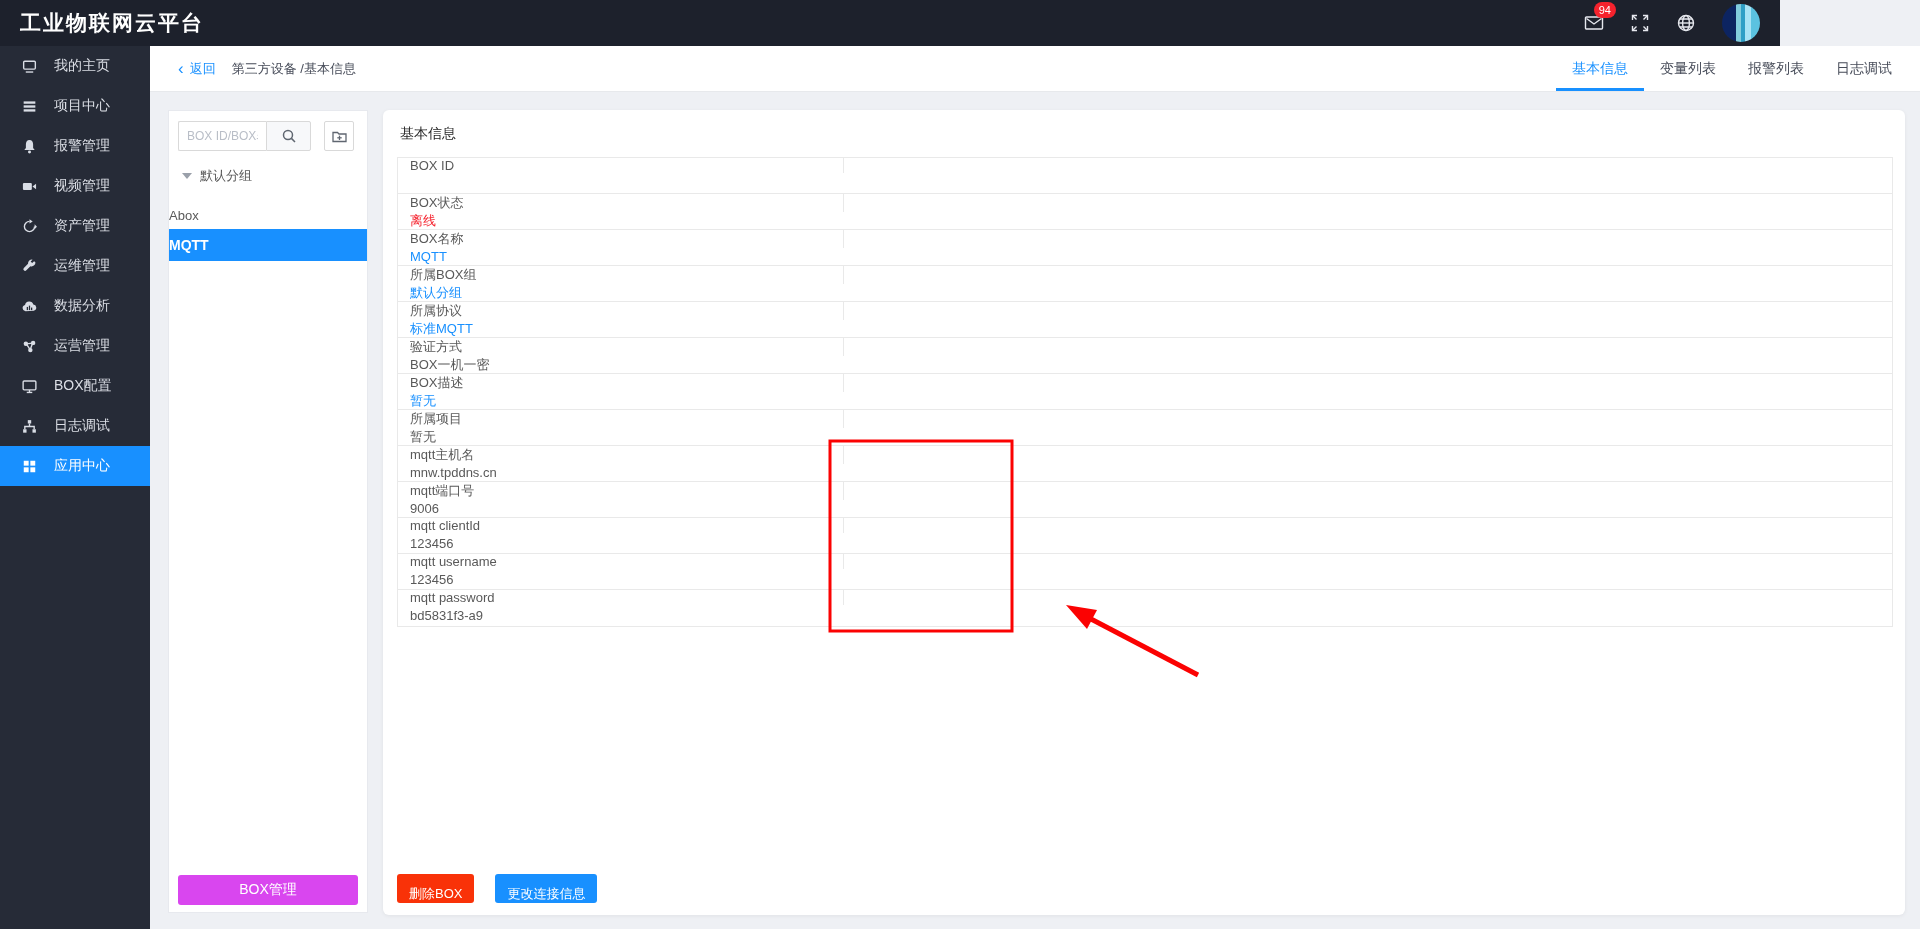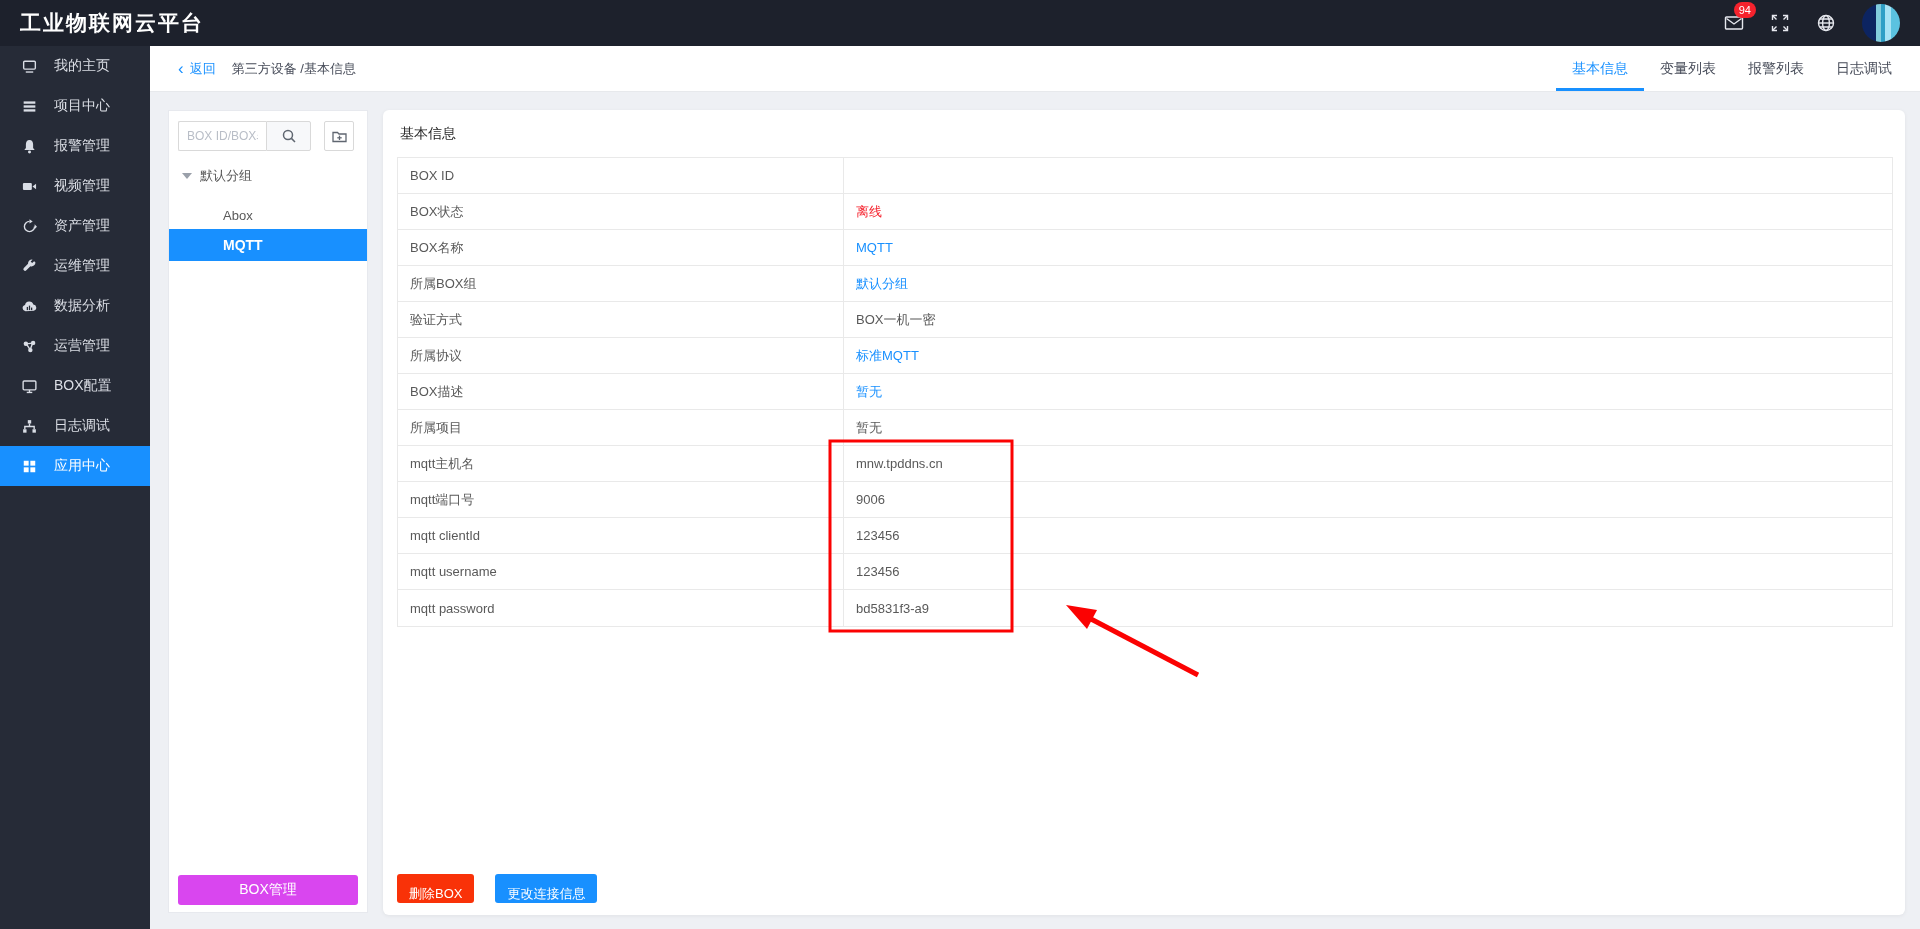--- a/index.html
+++ b/index.html
@@ -1,21 +1,21 @@
 <!DOCTYPE html>
 <html><head>
 <meta charset="utf-8">
 <style>
   * { margin:0; padding:0; box-sizing:border-box; }
   html,body { width:1920px; height:929px; }
   body { font-family:"Liberation Sans","DejaVu Sans",sans-serif; background:#eef0f4; }
   .app { position:relative; width:1920px; height:929px; overflow:hidden; background:#eef0f4; }
 
   
-  .header { position:absolute; left:0; top:0; width:1920px; height:46px; background:#1d212c;
+  .header { position:absolute; left:0; top:0; width:1780px; height:46px; background:#1d212c;
             display:flex; align-items:center; padding-left:20px; z-index:20; }
   .header-title { color:#fff; font-size:21px; font-weight:bold; letter-spacing:2px; }
   .header-right { margin-left:auto; display:flex; align-items:center; gap:26px; margin-right:20px; }
   .hicon { width:20px; height:20px; display:flex; align-items:center; justify-content:center; cursor:pointer; }
   .hicon svg { stroke:#e6e8ee; fill:none; stroke-width:1.4; }
   .mail-wrap { position:relative; }
   .badge { position:absolute; top:-11px; right:-12px; background:#f5222d; color:#fff; font-size:11px;
            height:16px; line-height:16px; padding:0 5px; border-radius:9px; font-weight:normal; }
   .avatar { width:38px; height:38px; border-radius:50%; cursor:pointer;
             background:linear-gradient(90deg,#0c2461 0 36%,#82ccdd 36% 50%,#2f9fc6 50% 60%,#a8e3f5 60% 76%,#5bc2e0 76% 100%); }
@@ -50,32 +50,32 @@
   .search-input::placeholder { color:#b9bec7; }
   .search-btn { width:45px; height:30px; border:1px solid #d9d9d9; background:#f7f8fa; border-radius:0 2px 2px 0;
                 display:flex; align-items:center; justify-content:center; cursor:pointer; }
   .add-btn { margin-left:13px; width:30px; height:30px; border:1px solid #d9d9d9; background:#fff; border-radius:2px;
              display:flex; align-items:center; justify-content:center; cursor:pointer; }
   .tree-group { position:absolute; left:0; top:52px; width:100%; height:26px; display:flex; align-items:center;
                 padding-left:13px; gap:8px; color:#595959; font-size:13px; cursor:pointer; }
   .caret-down { width:0; height:0; border-left:5px solid transparent; border-right:5px solid transparent;
                 border-top:6px solid #9aa0aa; }
   .tree-leaf { position:absolute; left:0; width:100%; height:28px; display:flex; align-items:center;
-               padding-left:54px; color:#595959; font-size:13px; cursor:pointer; }
+               color:#595959; font-size:13px; cursor:pointer; }
   .tree-leaf.abox { top:90px; }
   .tree-leaf.selected { top:118px; height:32px; background:#1890ff; color:#fff; font-weight:bold; font-size:14px; }
   .box-manage-btn { position:absolute; left:9px; bottom:7px; width:180px; height:30px; background:#d946ef;
                     color:#fff; font-size:14px; border:none; border-radius:3px; cursor:pointer; }
 
   
   .main-card { position:absolute; left:383px; top:110px; width:1522px; height:805px; background:#fff;
                border-radius:6px; box-shadow:0 1px 4px rgba(0,0,0,.06); z-index:3; }
   .section-title { position:absolute; left:17px; top:15px; font-size:14px; color:#262626; }
   .info-table { position:absolute; left:14px; top:47px; width:1496px; border:1px solid #e9e9e9; }
-  .trow { height:36px; display:flex; border-bottom:1px solid #e9e9e9; }
+  .trow { height:36px; display:flex; border-bottom:1px solid #e9e9e9;flex-direction:column; }
   .trow:last-child { border-bottom:none; }
   .tlabel { width:446px; border-right:1px solid #e9e9e9; display:flex; align-items:center;
             padding-left:12px; font-size:13px; color:#595959; }
   .tvalue { flex:1; display:flex; align-items:center; padding-left:12px; font-size:13px; color:#595959; }
   .tvalue.link { color:#1890ff; cursor:pointer; }
   .tvalue.danger { color:#f5222d; }
   .action-row { position:absolute; left:14px; top:764px; display:flex; gap:21px; }
   .btn { height:29px; border:none; border-radius:3px; color:#fff; font-size:13px; cursor:pointer; padding:11px 12px; }
   .btn-delete { background:#f93208; }
   .btn-change { background:#1890ff; }
@@ -286,26 +286,26 @@
       </div>
       <div class="trow">
         <div class="tlabel">BOX名称</div>
         <div class="tvalue link">MQTT</div>
       </div>
       <div class="trow">
         <div class="tlabel">所属BOX组</div>
         <div class="tvalue link">默认分组</div>
       </div>
       <div class="trow">
+        <div class="tlabel">所属协议</div>
+        <div class="tvalue link">标准MQTT</div>
+      </div>
+      <div class="trow">
         <div class="tlabel">验证方式</div>
         <div class="tvalue">BOX一机一密</div>
-      </div>
-      <div class="trow">
-        <div class="tlabel">所属协议</div>
-        <div class="tvalue link">标准MQTT</div>
       </div>
       <div class="trow">
         <div class="tlabel">BOX描述</div>
         <div class="tvalue link">暂无</div>
       </div>
       <div class="trow">
         <div class="tlabel">所属项目</div>
         <div class="tvalue">暂无</div>
       </div>
       <div class="trow">

